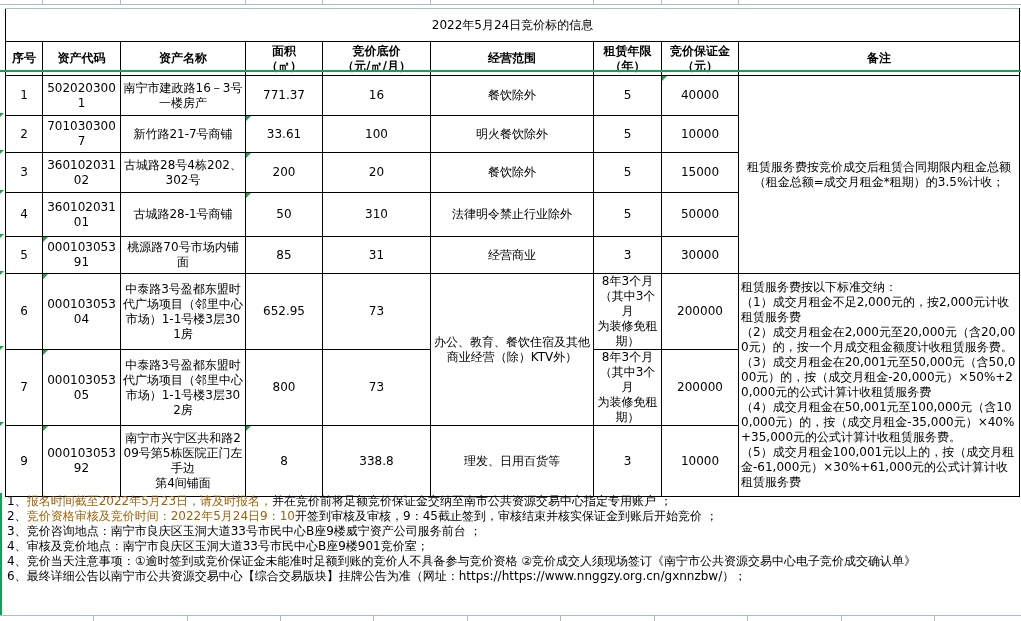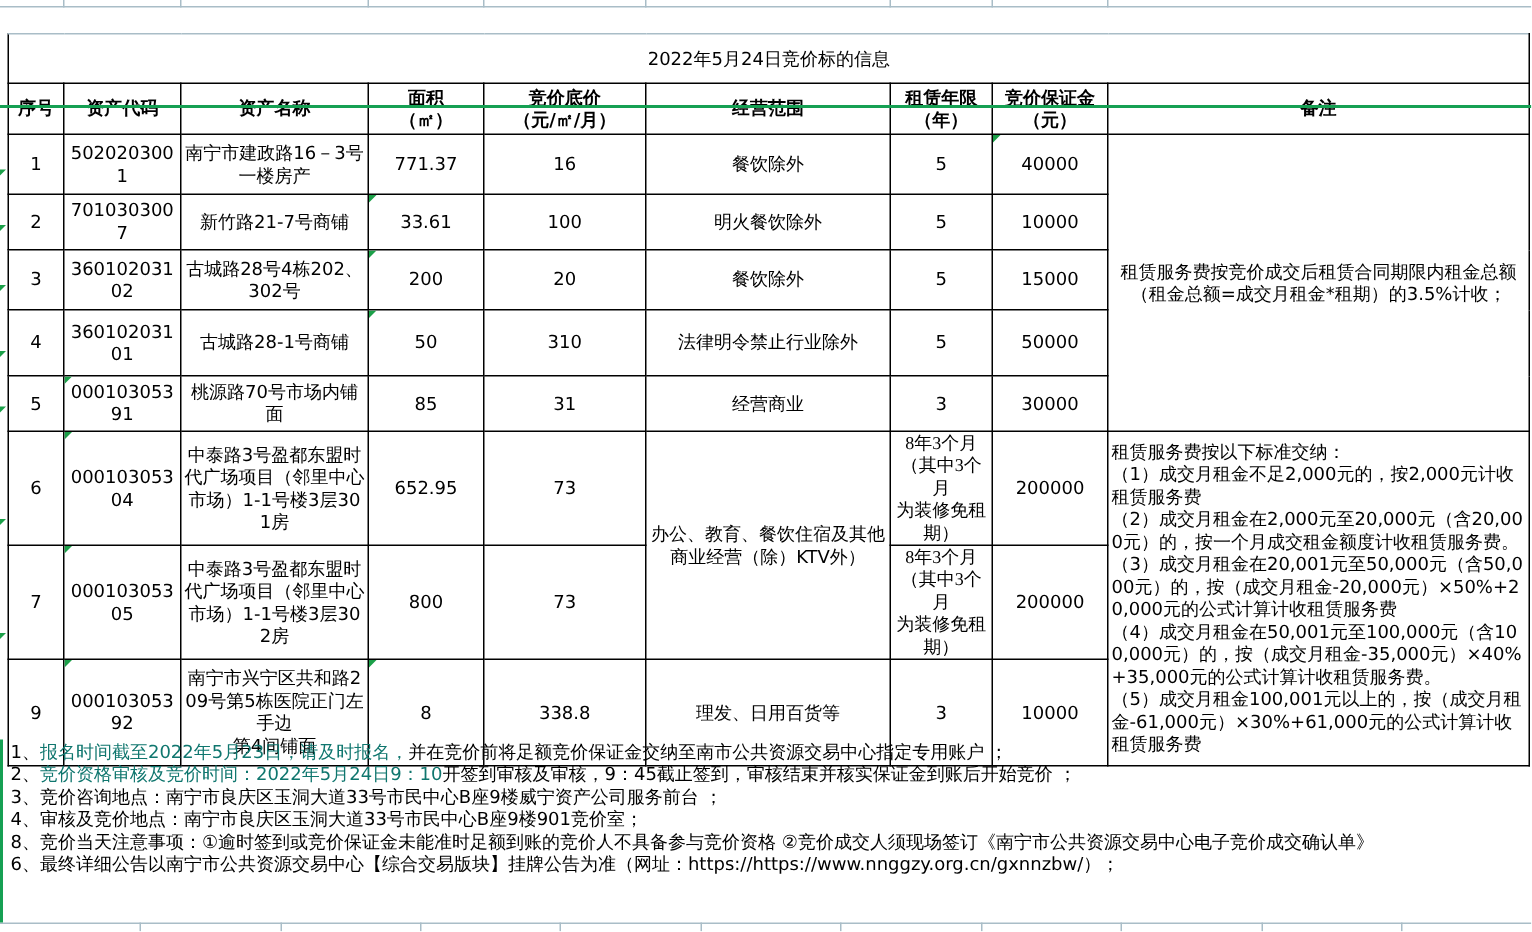--- a/index.html
+++ b/index.html
@@ -4,39 +4,39 @@
 <style>
   html,body{margin:0;padding:0;background:#fff;}
   body{font-family:"DejaVu Sans","Liberation Sans",sans-serif;}
   #stage{position:relative;width:1021px;height:621px;background:#fff;overflow:hidden;}
 
   
   .gridline-h{position:absolute;left:0;width:1021px;height:1px;background:#a9bdc7;}
   .tick{position:absolute;width:1px;background:#a9bdc7;}
 
   
-  table.main{position:absolute;left:5px;top:22px;width:1014px;border-collapse:collapse;table-layout:fixed;}
+  table.main{position:absolute;left:5px;top:8px;width:1014px;border-collapse:collapse;table-layout:fixed;}
   table.main td, table.main th{border:1px solid #000;padding:0 2px;text-align:center;vertical-align:middle;
     font-size:12px;color:#000;font-weight:normal;white-space:pre-line;word-break:break-all;overflow:hidden;position:relative;line-height:15px;}
   .title-cell{font-size:16px;font-weight:bold;border-top:1px solid #a9bdc7 !important;line-height:18px;}
   th{font-weight:bold !important;line-height:14px;}
-  .small{font-size:10px;line-height:12px;font-family:Liberation Serif, serif;}
+  .small{font-size:10px;line-height:12px;}
   .remark-left{text-align:left !important;padding:1px 3px;line-height:15px;vertical-align:top;}
   .remark-center{line-height:16px;}
 
   
   .freeze-line{position:absolute;left:0;top:70px;width:1021px;height:2px;background:#15a053;z-index:5;}
   .notes-left-green{position:absolute;left:0;top:493px;width:2px;height:122px;background:#15a053;z-index:5;}
   .tri{position:absolute;top:0;left:0;width:0;height:0;border-top:5px solid #1ca049;border-right:5px solid transparent;}
   .sliver-tri{position:absolute;width:0;height:0;border-top:4px solid #1ca049;border-right:4px solid transparent;left:0;}
 
   
   .notes{position:absolute;left:7px;top:494px;width:1008px;font-size:12px;line-height:15px;color:#000;}
   .notes .heading{font-weight:bold;}
-  .red{color:#0f766e;}
+  .red{color:#a16207;}
   .note-line{white-space:nowrap;}
 </style>
 </head>
 <body>
 
 <div id="stage">
 
   <div>
     <div class="gridline-h" style="top:4px;"></div>
     <div class="tick" style="left:42px;top:0;height:5px;"></div>
@@ -188,21 +188,21 @@
 
   <div class="freeze-line"></div>
 
   <div class="notes-left-green"></div>
 
   <div class="notes">
     <div class="note-line"><span>1、</span><span class="red">报名时间截至2022年5月23日，请及时报名，</span><span>并在竞价前将足额竞价保证金交纳至南市公共资源交易中心指定专用账户 ；</span></div>
     <div class="note-line"><span>2、</span><span class="red">竞价资格审核及竞价时间：2022年5月24日9：10</span><span>开签到审核及审核，9：45截止签到，审核结束并核实保证金到账后开始竞价 ；</span></div>
     <div class="note-line">3、竞价咨询地点：南宁市良庆区玉洞大道33号市民中心B座9楼威宁资产公司服务前台 ；</div>
     <div class="note-line">4、审核及竞价地点：南宁市良庆区玉洞大道33号市民中心B座9楼901竞价室；</div>
-    <div class="note-line">8、竞价当天注意事项：①逾时签到或竞价保证金未能准时足额到账的竞价人不具备参与竞价资格 ②竞价成交人须现场签订《南宁市公共资源交易中心电子竞价成交确认单》</div>
+    <div class="note-line">4、竞价当天注意事项：①逾时签到或竞价保证金未能准时足额到账的竞价人不具备参与竞价资格 ②竞价成交人须现场签订《南宁市公共资源交易中心电子竞价成交确认单》</div>
     <div class="note-line">6、最终详细公告以南宁市公共资源交易中心【综合交易版块】挂牌公告为准（网址：https://https://www.nnggzy.org.cn/gxnnzbw/）；</div>
   </div>
 
   <div>
     <div class="gridline-h" style="top:615px;"></div>
     <div class="tick" style="left:93px;top:615px;height:6px;"></div>
     <div class="tick" style="left:187px;top:615px;height:6px;"></div>
     <div class="tick" style="left:280px;top:615px;height:6px;"></div>
     <div class="tick" style="left:373px;top:615px;height:6px;"></div>
     <div class="tick" style="left:467px;top:615px;height:6px;"></div>

